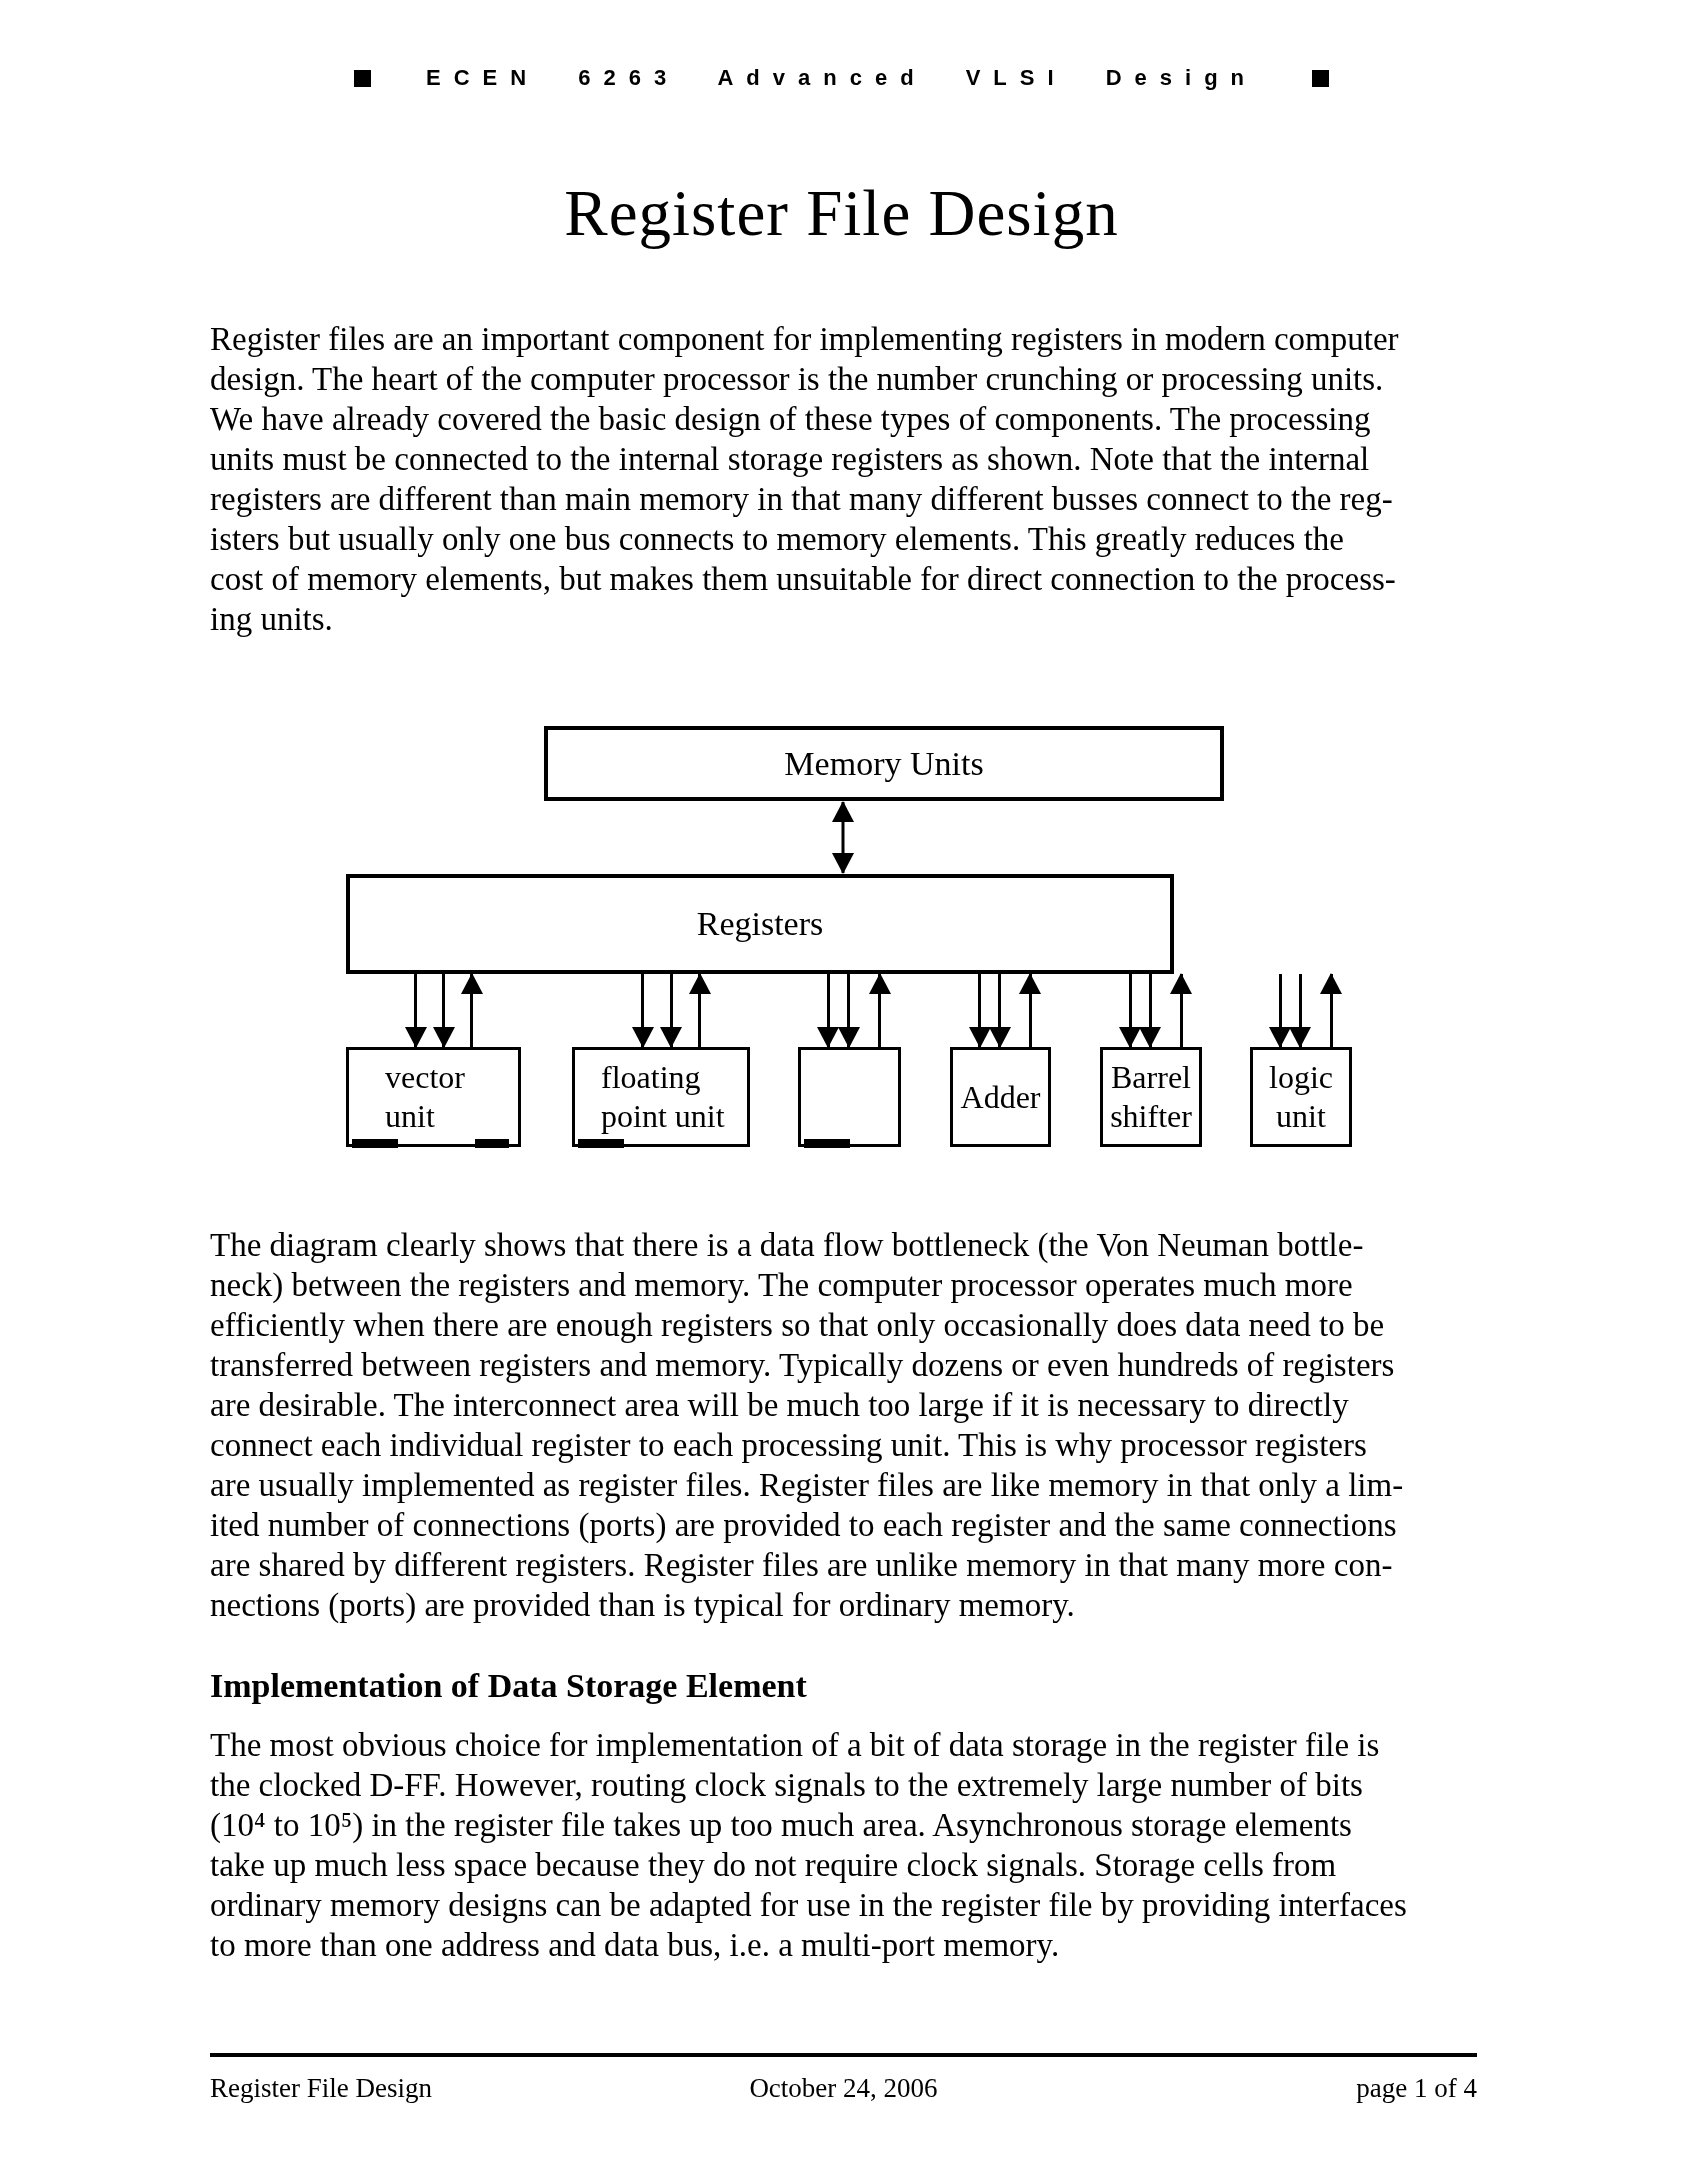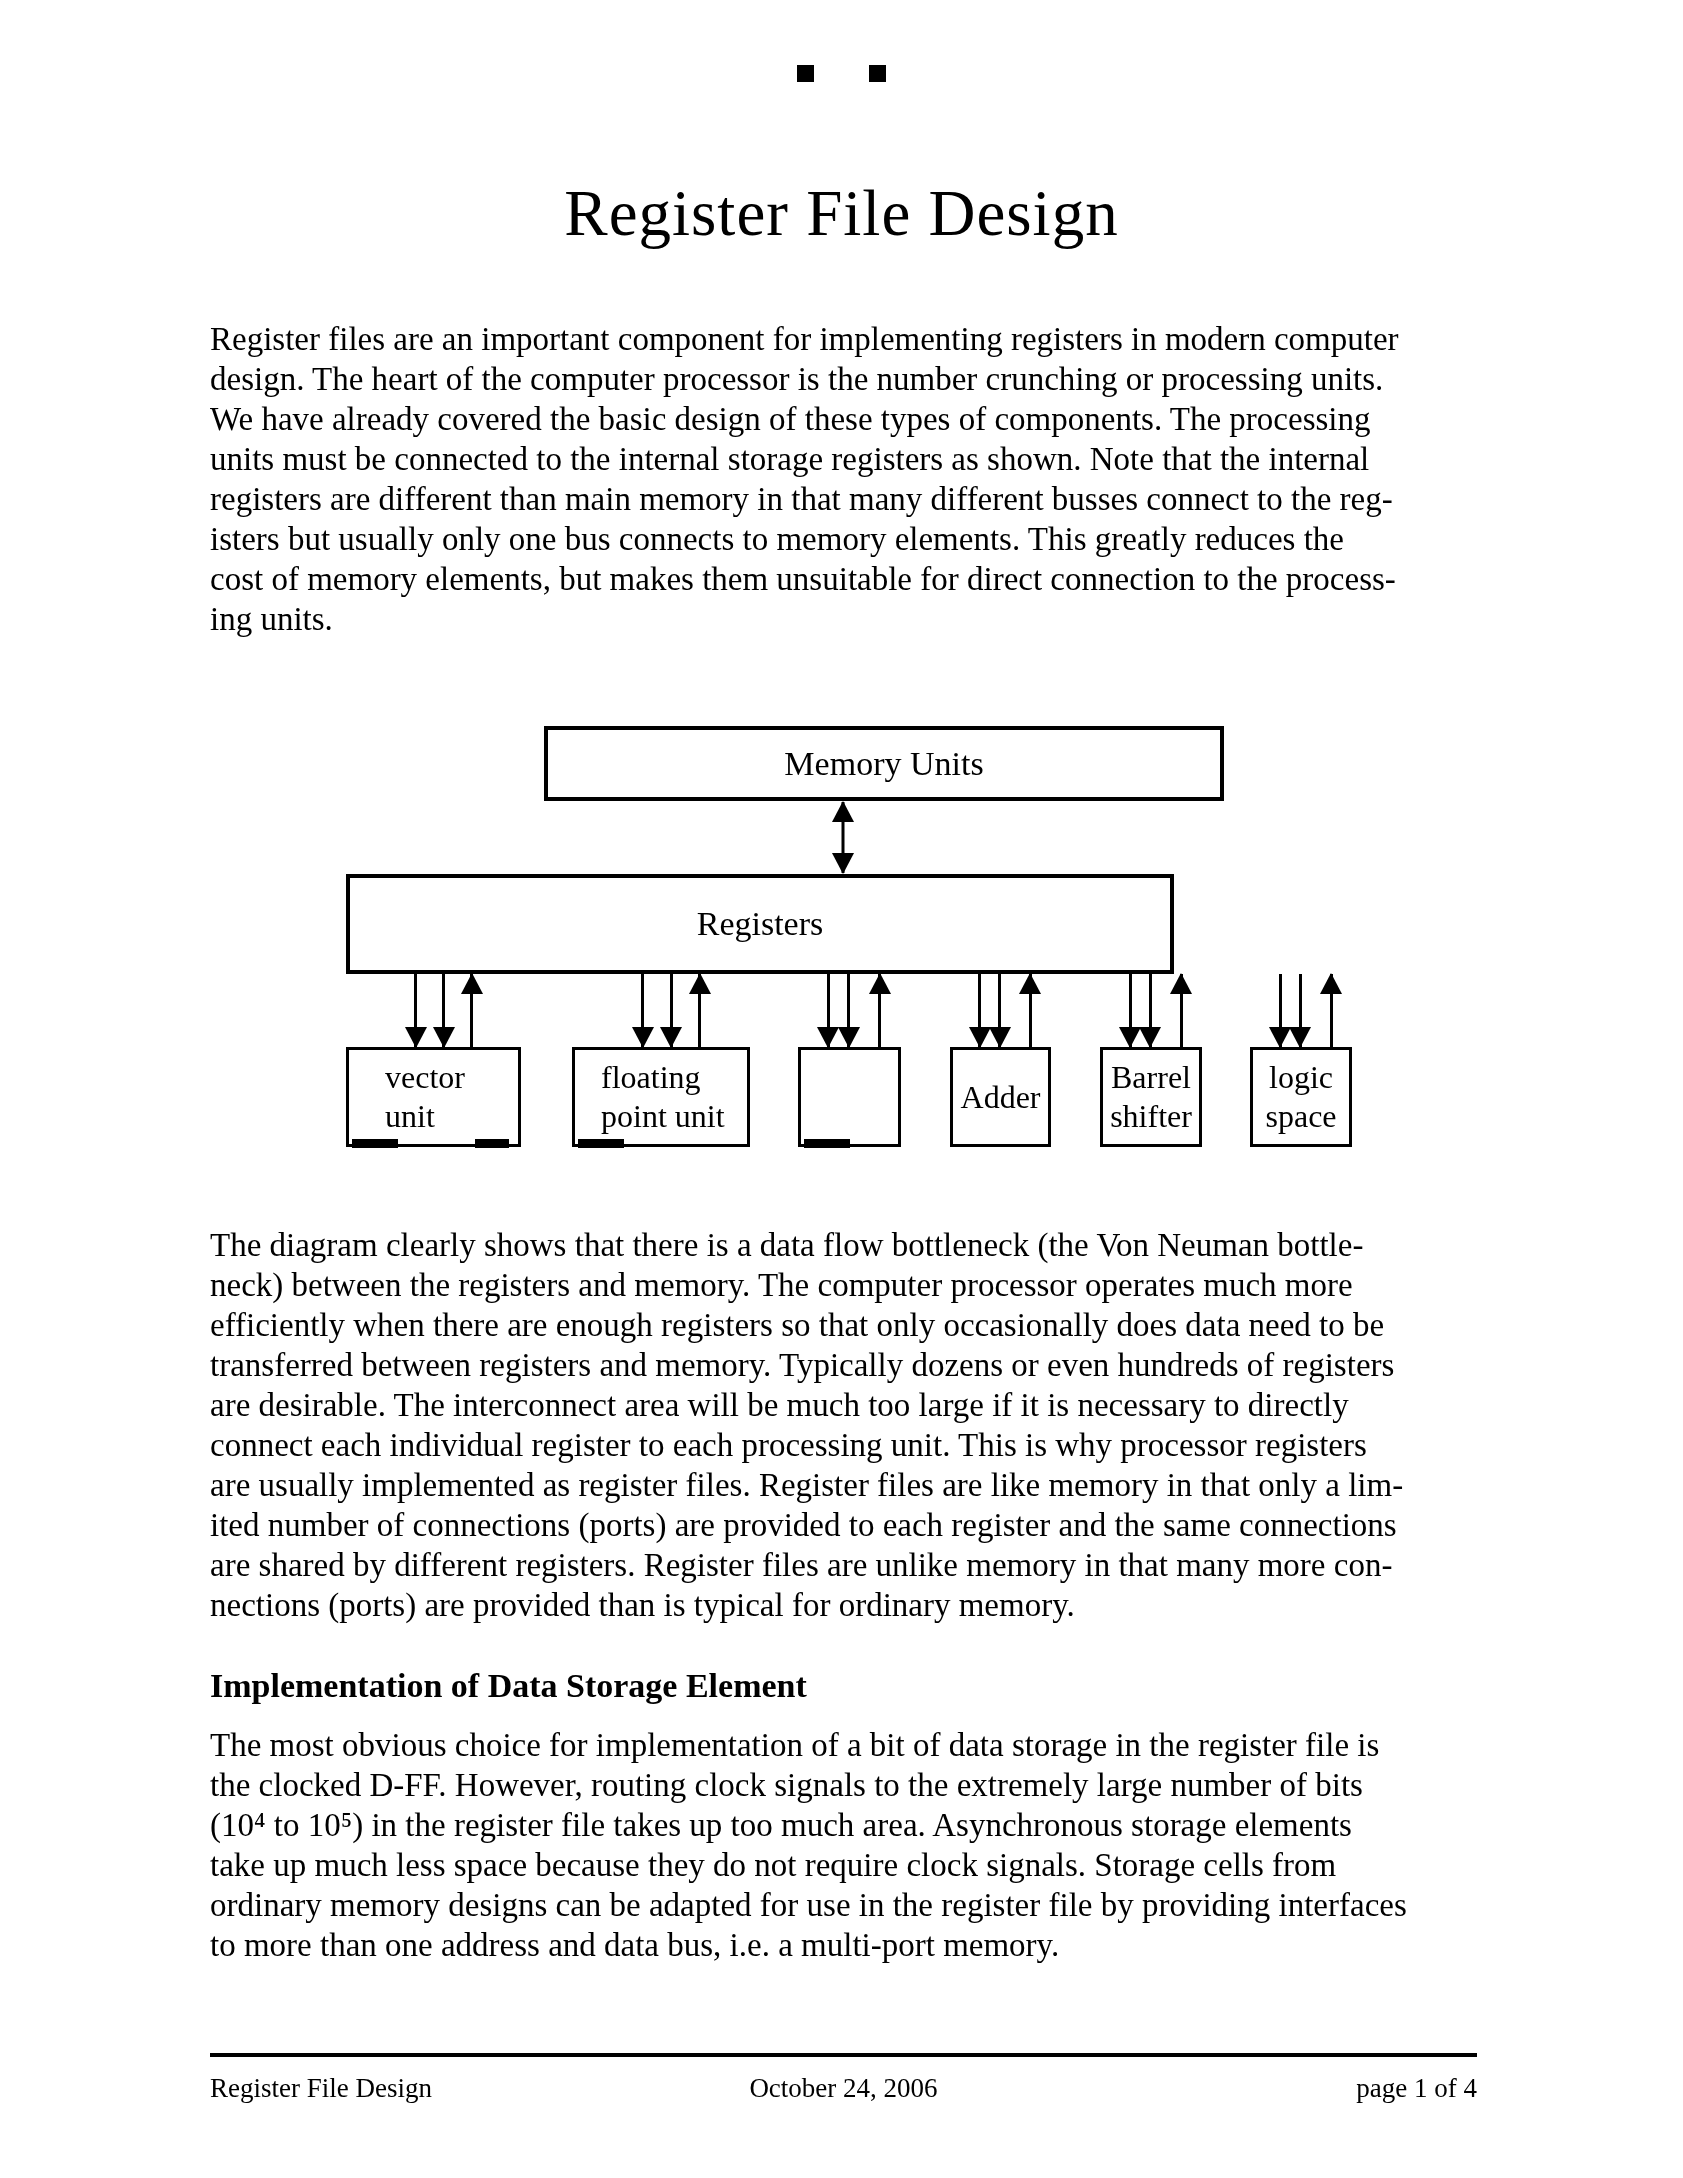--- a/index.html
+++ b/index.html
@@ -130,20 +130,21 @@
   .footer .f-center { flex:1; text-align:center; }
   .footer .f-right  { flex:1; text-align:right; }
 </style>
 </head>
 <body>
 
 <div class="page">
 
   <div class="header">
     <span class="sq"></span>
+    <span class="course">ECEN 6263 Advanced VLSI Design</span>
     <span class="sq"></span>
   </div>
 
   <div class="title">Register File Design</div>
 
   <div class="para" id="p1">Register files are an important component for implementing registers in modern computer
 design.  The heart of the computer processor is the number crunching or processing units.
 We have already covered the basic design of these types of components.  The processing
 units must be connected to the internal storage registers as shown.  Note that the internal
 registers are different than main memory in that many different busses connect to the reg-
@@ -195,21 +196,21 @@
 
     <div class="unit u-vector tick-l tick-r">vector
 unit</div>
     <div class="unit u-float tick-l">floating
 point unit</div>
     <div class="unit u-empty tick-l"></div>
     <div class="unit u-adder">Adder</div>
     <div class="unit u-barrel">Barrel
 shifter</div>
     <div class="unit u-logic">logic
-space</div>
+unit</div>
   </div>
 
   <div class="para" id="p2">The diagram clearly shows that there is a data flow bottleneck (the Von Neuman bottle-
 neck) between the registers and memory.  The computer processor operates much more
 efficiently when there are enough registers so that only occasionally does data need to be
 transferred between registers and memory.  Typically dozens or even hundreds of registers
 are desirable.  The interconnect area will be much too large if it is necessary to directly
 connect each individual register to each processing unit.  This is why processor registers
 are usually implemented as register files.  Register files are like memory in that only a lim-
 ited number of connections (ports) are provided to each register and the same connections

